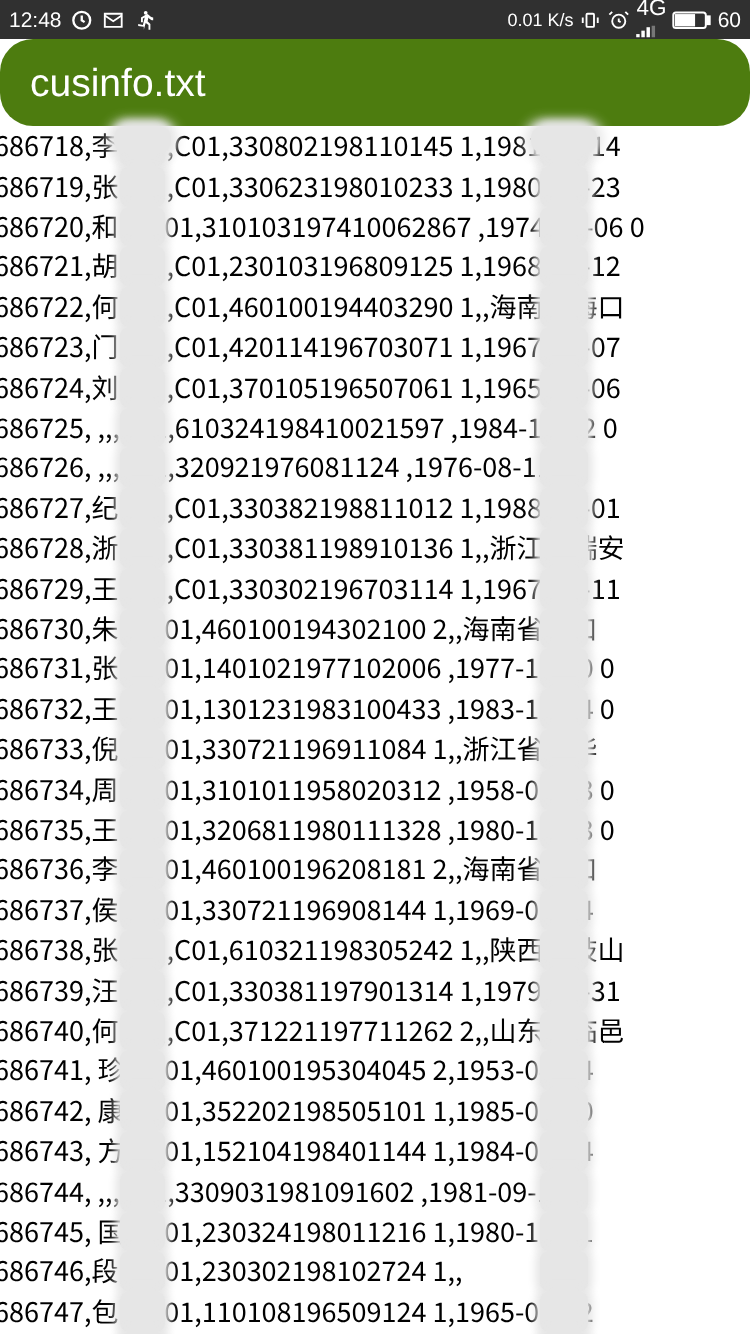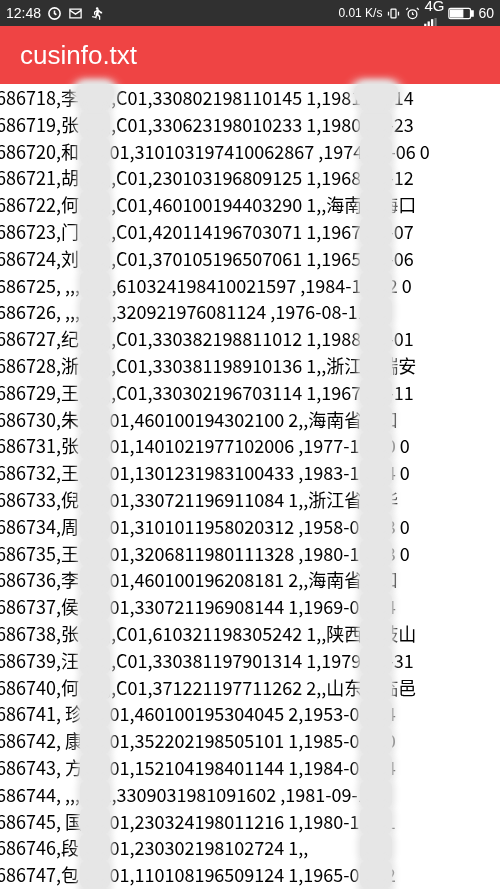--- a/index.html
+++ b/index.html
@@ -1,21 +1,21 @@
 <!DOCTYPE html>
 <html><head>
 <meta charset="utf-8">
 <style>
   * { margin: 0; padding: 0; box-sizing: border-box; }
   html, body { width: 500px; height: 889px; overflow: hidden; font-family: sans-serif; background: #fff; }
   .status-bar { height: 26px; background: #303030; color: #fff; display: flex; align-items: center; padding: 0 6px; font-size: 14px; justify-content: space-between; }
   .status-left, .status-right { display: flex; align-items: center; gap: 6px; }
   .status-right { gap: 4px; }
   .icon { display: inline-flex; align-items: center; justify-content: center; }
-  .title-bar { height: 58px; background: #ef4444; color: #fff; display: flex; align-items: center; padding-left: 20px; font-size: 26px; }
+  .title-bar { height: 58px; background: #4d7c0f; color: #fff; display: flex; align-items: center; padding-left: 20px; font-size: 26px; border-radius: 22px; }
   .content { position: absolute; top: 84px; left: 0; right: 0; bottom: 0; background: #fff; color: #000; font-family: "Noto Sans CJK SC", sans-serif; font-size: 18px; line-height: 26.8px; white-space: nowrap; padding-left: 0; }
   .row { height: 26.8px; position: relative; }
   .row-text { position: absolute; left: -4px; }
   .blur { position: absolute; top: 0; height: 100%; background: #e6e6e6; border-radius: 6px; box-shadow: 0 0 6px 3px #e6e6e6; }
   .blur.b1 { left: 80px; width: 30px; }
   .blur.b2 { left: 360px; width: 32px; }
   .top-blur { position: absolute; top: 84px; height: 18px; background: #e6e6e6; box-shadow: 0 0 8px 4px #e6e6e6; border-radius: 8px; }
   .top-blur.tb1 { left: 76px; width: 38px; }
   .top-blur.tb2 { left: 354px; width: 44px; }
 </style>

